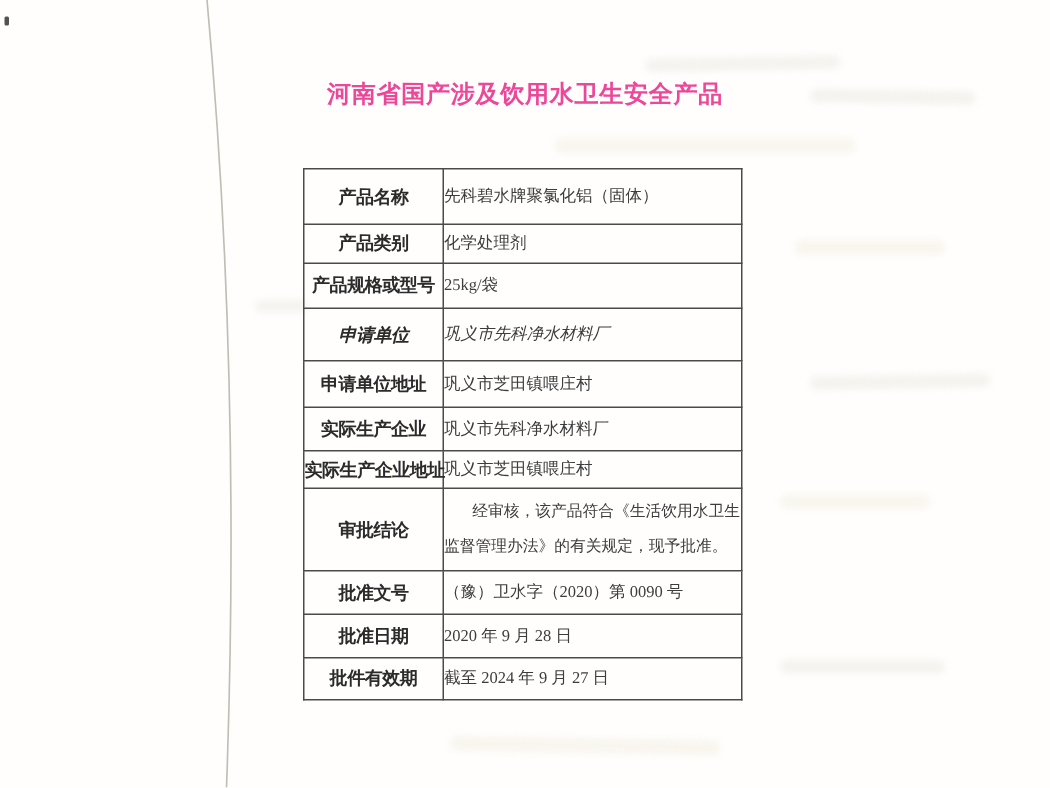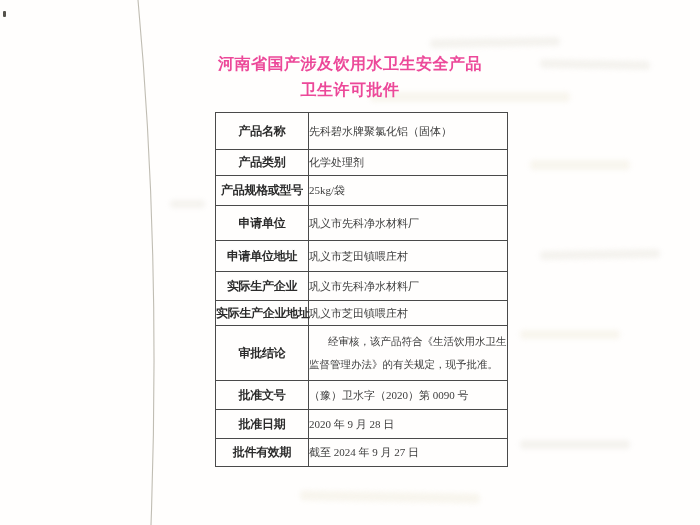--- a/index.html
+++ b/index.html
@@ -50,21 +50,21 @@
     text-align: center;
     font-weight: bold;
     font-size: 16px;
     line-height: 26px;
     color: #ec4899;
     letter-spacing: 0.5px;
   }
   
   table.license {
     position: absolute;
-    left: 215px;
+    left: 202px;
     top: 112px;
     width: 292px;
     border-collapse: collapse;
     table-layout: fixed;
   }
   table.license col.c1 { width: 93px; }
   table.license col.c2 { width: 199px; }
   table.license td {
     border: 1px solid var(--border, #4a4a4a);
     vertical-align: middle;
@@ -86,21 +86,21 @@
   }
   td.value.indent {
     text-indent: 1.8em;
     line-height: 23px;
     font-size: 10.5px;
     margin-left: 46px;
   }
   tr:nth-child(1)  { height: 37px; }
   tr:nth-child(2)  { height: 26px; }
   tr:nth-child(3)  { height: 30px; }
-  tr:nth-child(4)  { height: 35px; }
+  tr:nth-child(4)  { height: 35px; font-style: italic; }
   tr:nth-child(5)  { height: 31px; }
   tr:nth-child(6)  { height: 29px; }
   tr:nth-child(7)  { height: 25px; }
   tr:nth-child(8)  { height: 55px; }
   tr:nth-child(9)  { height: 29px; margin-top: 18px; }
   tr:nth-child(10) { height: 29px; }
   tr:nth-child(11) { height: 28px; }
 </style>
 </head>
 <body style="--ink: #2f2f2f; --border: #4a4a4a; background: rgb(255, 254, 253);">
@@ -117,21 +117,20 @@
   <div class="smudge warm" style="left:530px; top:160px; width:100px; height:10px;"></div>
   <div class="smudge" style="left:540px; top:250px; width:120px; height:9px;  transform:rotate(-1deg);"></div>
   <div class="smudge warm" style="left:520px; top:330px; width:100px; height:9px;"></div>
   <div class="smudge" style="left:170px; top:200px; width:35px;  height:8px;"></div>
   <div class="smudge warm" style="left:300px; top:492px; width:180px; height:10px; transform:rotate(1deg);"></div>
   <div class="smudge" style="left:520px; top:440px; width:110px; height:9px;"></div>
   <div class="speck" style="left:3px; top:11px; width:3px; height:6px;"></div>
 
   <div class="title-block">
     <div>河南省国产涉及饮用水卫生安全产品</div>
-    <div>卫生许可批件</div>
   </div>
 
   <table class="license">
     <colgroup>
         <col class="c1">
         <col class="c2">
       </colgroup>
     <tbody>
         <tr>
       <td class="label">产品名称</td>

